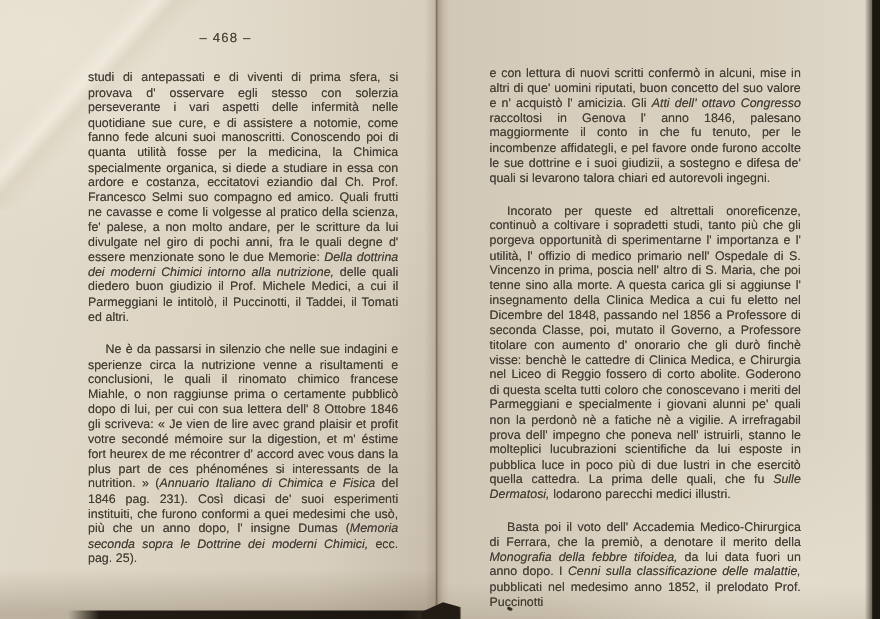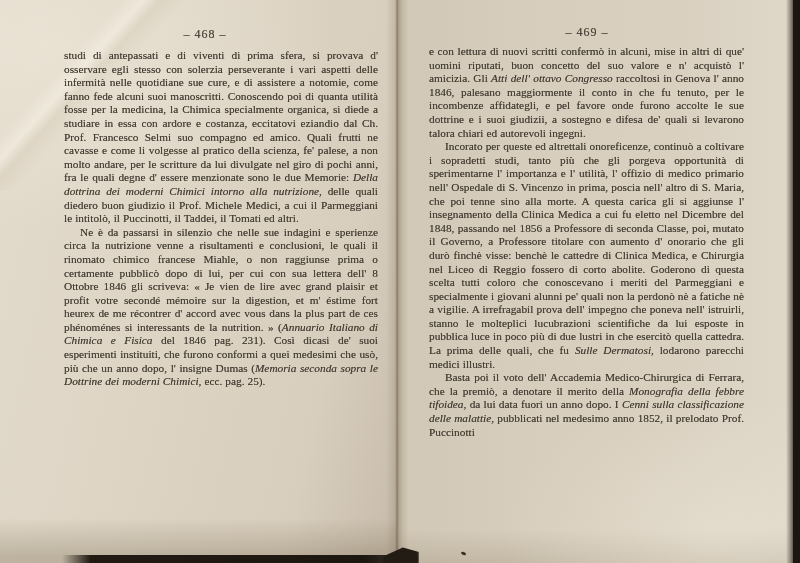--- a/index.html
+++ b/index.html
@@ -6,21 +6,21 @@
     margin: 0; padding: 0;
     width: 800px; height: 563px;
     overflow: hidden;
     background: #16120e;
   }
   .stage {
     position: relative;
     width: 800px; height: 563px;
     overflow: hidden;
     background: #16120e;
-    font-family: Liberation Serif, serif;
+    font-family: Liberation Sans, sans-serif;
   }
   .page {
     position: absolute; top: 0; height: 563px;
     overflow: hidden;
   }
   .page-left {
     left: 0; width: 397px;
     background:
       radial-gradient(ellipse 420px 260px at 12% 8%, rgba(240,234,220,0.55), rgba(240,234,220,0) 70%),
       linear-gradient(to bottom, rgba(110,94,70,0) 92%, rgba(110,94,70,0.30) 99%),
@@ -80,40 +80,39 @@
     line-height: 13.6px;
     color: #423c32;
     text-align: justify;
     text-shadow: 0 0 0.5px rgba(66,60,50,0.65);
     hyphens: auto;
     -webkit-hyphens: auto;
     word-spacing: 0.2px;
   }
   .text-left  { left: 64px; top: 49px; width: 314px; }
   .text-right { left: 32px; top: 45px; width: 315px; }
-  .para { margin: 0; }
+  .para { margin: 16px; }
   .para.indent { text-indent: 16px; }
   .it { font-style: italic; }
 </style>
 </head>
 <body>
 
 <div class="stage">
 
   <div class="page page-left">
     <div class="crease"></div>
     <div class="page-header header-left">– 468 –</div>
     <div class="text-block text-left">
         <p class="para"><span>studi di antepassati e di viventi di prima sfera, si provava d' osservare egli stesso con solerzia perseverante i vari aspetti delle infermità nelle quotidiane sue cure, e di assistere a notomie, come fanno fede alcuni suoi manoscritti. Conoscendo poi di quanta utilità fosse per la medicina, la Chimica specialmente organica, si diede a studiare in essa con ardore e costanza, eccitatovi eziandio dal Ch. Prof. Francesco Selmi suo compagno ed amico. Quali frutti ne cavasse e come li volgesse al pratico della scienza, fe' palese, a non molto andare, per le scritture da lui divulgate nel giro di pochi anni, fra le quali degne d' essere menzionate sono le due Memorie: </span><span class="it">Della dottrina dei moderni Chimici intorno alla nutrizione,</span><span> delle quali diedero buon giudizio il Prof. Michele Medici, a cui il Parmeggiani le intitolò, il Puccinotti, il Taddei, il Tomati ed altri.</span></p>
         <p class="para indent"><span>Ne è da passarsi in silenzio che nelle sue indagini e sperienze circa la nutrizione venne a risultamenti e conclusioni, le quali il rinomato chimico francese Miahle, o non raggiunse prima o certamente pubblicò dopo di lui, per cui con sua lettera dell' 8 Ottobre 1846 gli scriveva: « Je vien de lire avec grand plaisir et profit votre secondé mémoire sur la digestion, et m' éstime fort heurex de me récontrer d' accord avec vous dans la plus part de ces phénoménes si interessants de la nutrition. » (</span><span class="it">Annuario Italiano di Chimica e Fisica</span><span> del 1846 pag. 231). Così dicasi de' suoi esperimenti instituiti, che furono conformi a quei medesimi che usò, più che un anno dopo, l' insigne Dumas (</span><span class="it">Memoria seconda sopra le Dottrine dei moderni Chimici,</span><span> ecc. pag. 25).</span></p>
       </div>
   </div>
 
   <div class="page page-right">
-    <div class="page-header header-right">– 469 –</div>
     <div class="text-block text-right">
         <p class="para"><span>e con lettura di nuovi scritti confermò in alcuni, mise in altri di que' uomini riputati, buon concetto del suo valore e n' acquistò l' amicizia. Gli </span><span class="it">Atti dell' ottavo Congresso</span><span> raccoltosi in Genova l' anno 1846, palesano maggiormente il conto in che fu tenuto, per le incombenze affidategli, e pel favore onde furono accolte le sue dottrine e i suoi giudizii, a sostegno e difesa de' quali si levarono talora chiari ed autorevoli ingegni.</span></p>
         <p class="para indent"><span>Incorato per queste ed altrettali onoreficenze, continuò a coltivare i sopradetti studi, tanto più che gli porgeva opportunità di sperimentarne l' importanza e l' utilità, l' offizio di medico primario nell' Ospedale di S. Vincenzo in prima, poscia nell' altro di S. Maria, che poi tenne sino alla morte. A questa carica gli si aggiunse l' insegnamento della Clinica Medica a cui fu eletto nel Dicembre del 1848, passando nel 1856 a Professore di seconda Classe, poi, mutato il Governo, a Professore titolare con aumento d' onorario che gli durò finchè visse: benchè le cattedre di Clinica Medica, e Chirurgia nel Liceo di Reggio fossero di corto abolite. Goderono di questa scelta tutti coloro che conoscevano i meriti del Parmeggiani e specialmente i giovani alunni pe' quali non la perdonò nè a fatiche nè a vigilie. A irrefragabil prova dell' impegno che poneva nell' istruirli, stanno le molteplici lucubrazioni scientifiche da lui esposte in pubblica luce in poco più di due lustri in che esercitò quella cattedra. La prima delle quali, che fu </span><span class="it">Sulle Dermatosi,</span><span> lodarono parecchi medici illustri.</span></p>
         <p class="para indent"><span>Basta poi il voto dell' Accademia Medico-Chirurgica di Ferrara, che la premiò, a denotare il merito della </span><span class="it">Monografia della febbre tifoidea,</span><span> da lui data fuori un anno dopo. I </span><span class="it">Cenni sulla classificazione delle malattie,</span><span> pubblicati nel medesimo anno 1852, il prelodato Prof. Puccinotti</span></p>
       </div>
   </div>
 
   <div class="gutter"></div>
   <div class="edge-bottom"></div>
   <div class="edge-wedge"></div>

